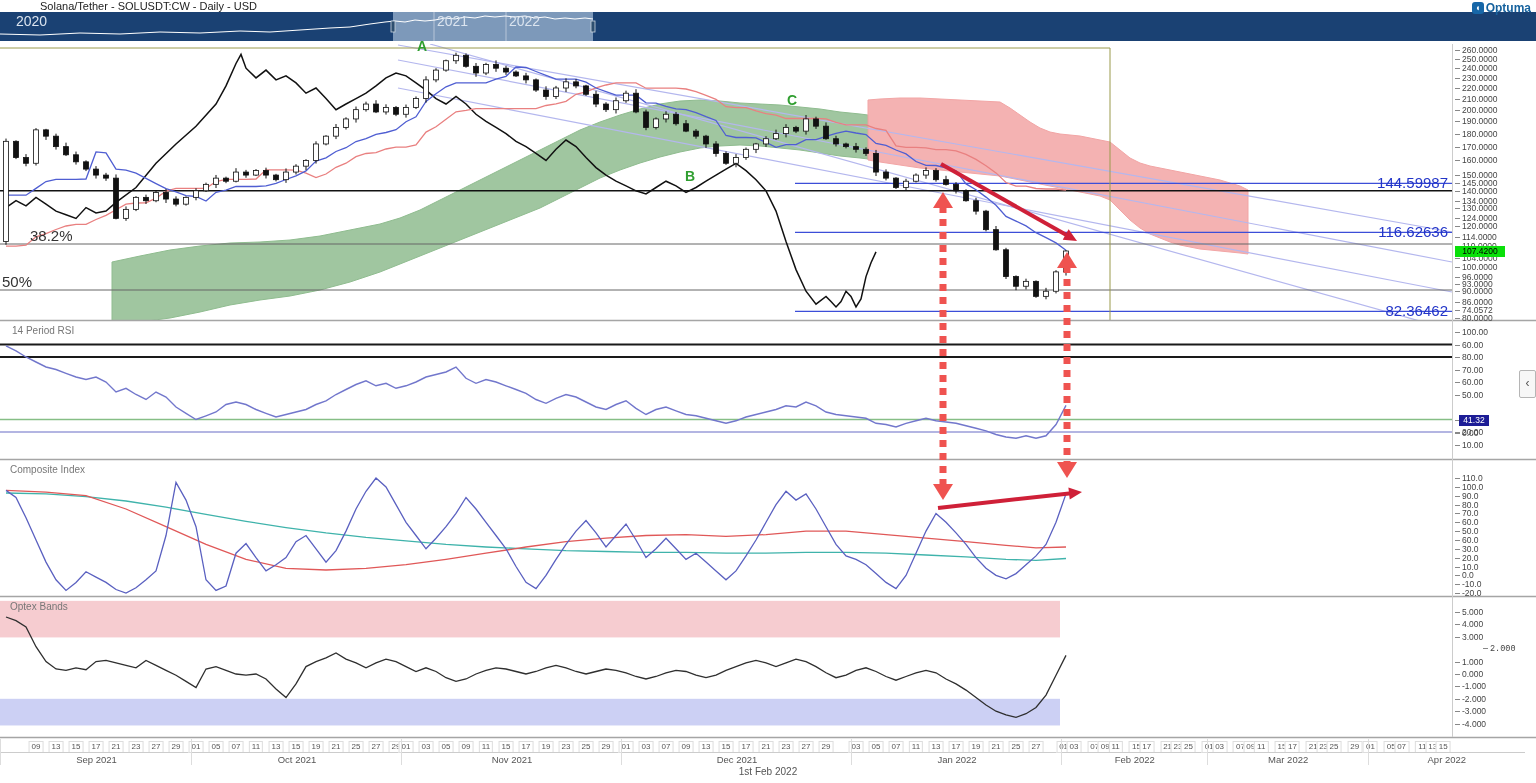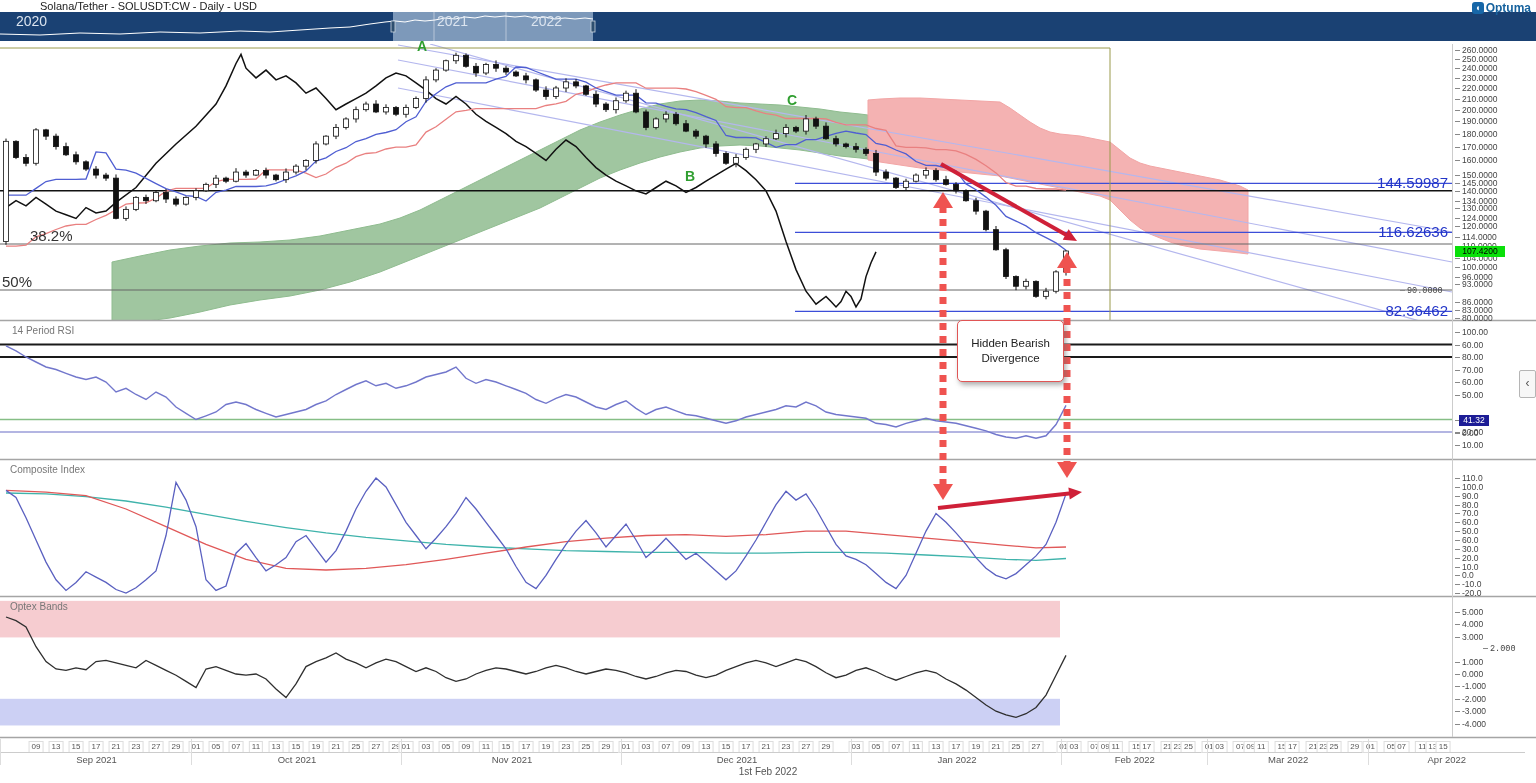--- a/index.html
+++ b/index.html
@@ -331,44 +331,40 @@
 
   <div id="labels">
     <div class="title">Solana/Tether - SOLUSDT:CW - Daily - USD</div>
     <div class="logo">
       <span class="glyph">◖</span>
       <span class="word">Optuma</span>
     </div>
 
     <span class="nav-year" style="left: 16px;">2020</span>
     <span class="nav-year" style="left: 437px; text-align: center;">2021</span>
-    <span class="nav-year" style="left: 531px; text-align: right;">2022</span>
+    <span class="nav-year" style="left: 509px; text-align: right;">2022</span>
 
     <span class="lvl" style="top: 174.418px;">144.59987</span>
     <span class="lvl" style="top: 223.308px;">116.62636</span>
     <span class="lvl" style="top: 302.402px;">82.36462</span>
 
     <span class="fib" style="left: 30px; top: 227px;">38.2%</span>
     <span class="fib" style="left: 2px; top: 273px;">50%</span>
 
     <span class="wave" style="left: 417px; top: 38px;">A</span>
     <span class="wave" style="left: 685px; top: 168px;">B</span>
     <span class="wave" style="left: 787px; top: 92px;">C</span>
 
     <span class="pane-label" style="left:12px;top:325px;">14 Period RSI</span>
     <span class="pane-label" style="left:10px;top:464px;">Composite Index</span>
     <span class="pane-label" style="left:10px;top:601px;">Optex Bands</span>
 
     <span id="price-badge" class="badge" style="top: 245.507px;">107.4200</span>
     <span id="rsi-badge" class="badge" style="top: 399.85px; margin-top: 15px;">41.32</span>
 
-    <div id="note-box">
-      <span>Hidden Bearish</span>
-      <span>Divergence</span>
-    </div>
 
     <div class="footer-date">1st Feb 2022</div>
     <div id="collapse-btn">‹</div>
     <div id="axis-labels">
         <span class="tick" style="left: 1455px; top: 45px;">260.0000</span>
         <span class="tick" style="left: 1455px; top: 53.9188px;">250.0000</span>
         <span class="tick" style="left: 1455px; top: 63.2017px;">240.0000</span>
         <span class="tick" style="left: 1455px; top: 72.8798px;">230.0000</span>
         <span class="tick" style="left: 1455px; top: 82.9881px;">220.0000</span>
         <span class="tick" style="left: 1455px; top: 93.5668px;">210.0000</span>
@@ -383,23 +379,23 @@
         <span class="tick" style="left: 1455px; top: 195.73px;">134.0000</span>
         <span class="tick" style="left: 1455px; top: 202.622px;">130.0000</span>
         <span class="tick" style="left: 1455px; top: 213.367px;">124.0000</span>
         <span class="tick" style="left: 1455px; top: 220.823px;">120.0000</span>
         <span class="tick" style="left: 1455px; top: 232.487px;">114.0000</span>
         <span class="tick" style="left: 1455px; top: 240.61px;">110.0000</span>
         <span class="tick" style="left: 1455px; top: 253.365px;">104.0000</span>
         <span class="tick" style="left: 1455px; top: 262.283px;">100.0000</span>
         <span class="tick" style="left: 1455px; top: 271.566px;">96.0000</span>
         <span class="tick" style="left: 1455px; top: 278.786px;">93.0000</span>
-        <span class="tick" style="left: 1400px; top: 286.242px; font-family: Liberation Mono, monospace;">90.0000</span>
+        <span class="tick" style="left: 1455px; top: 286.242px;">90.0000</span>
         <span class="tick" style="left: 1455px; top: 296.58px;">86.0000</span>
-        <span class="tick" style="left: 1455px; top: 304.655px;">83.0000</span>
+        <span class="tick" style="left: 1455px; top: 304.655px;">74.0572</span>
         <span class="tick" style="left: 1455px; top: 313.026px;">80.0000</span>
         <span class="tick" style="left: 1455px; top: 327px;">100.00</span>
         <span class="tick" style="left: 1455px; top: 339.5px;">60.00</span>
         <span class="tick" style="left: 1455px; top: 352px;">80.00</span>
         <span class="tick" style="left: 1455px; top: 364.5px;">70.00</span>
         <span class="tick" style="left: 1455px; top: 377px;">60.00</span>
         <span class="tick" style="left: 1455px; top: 389.5px;">50.00</span>
         <span class="tick" style="left: 1455px; top: 414.5px;">30.00</span>
         <span class="tick" style="left: 1455px; top: 427px;">20.00</span>
         <span class="tick" style="left: 1455px; top: 439.5px;">10.00</span>

